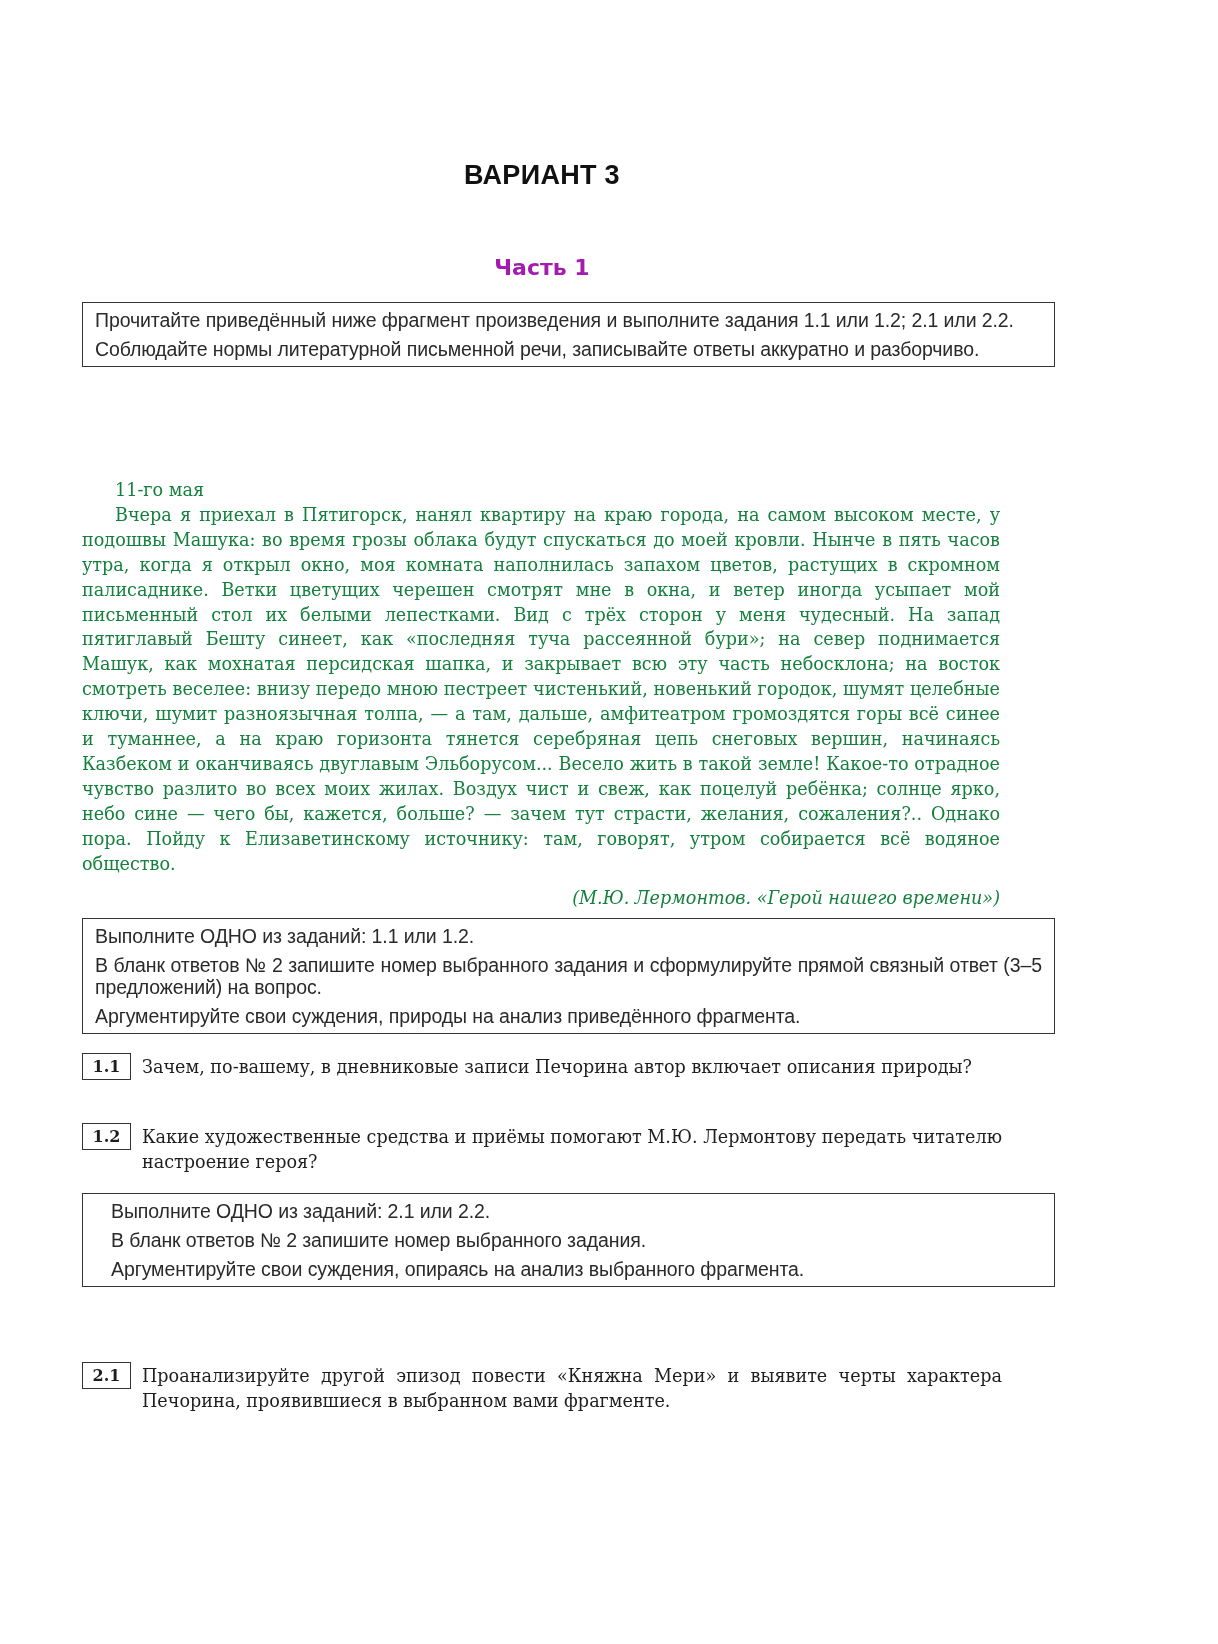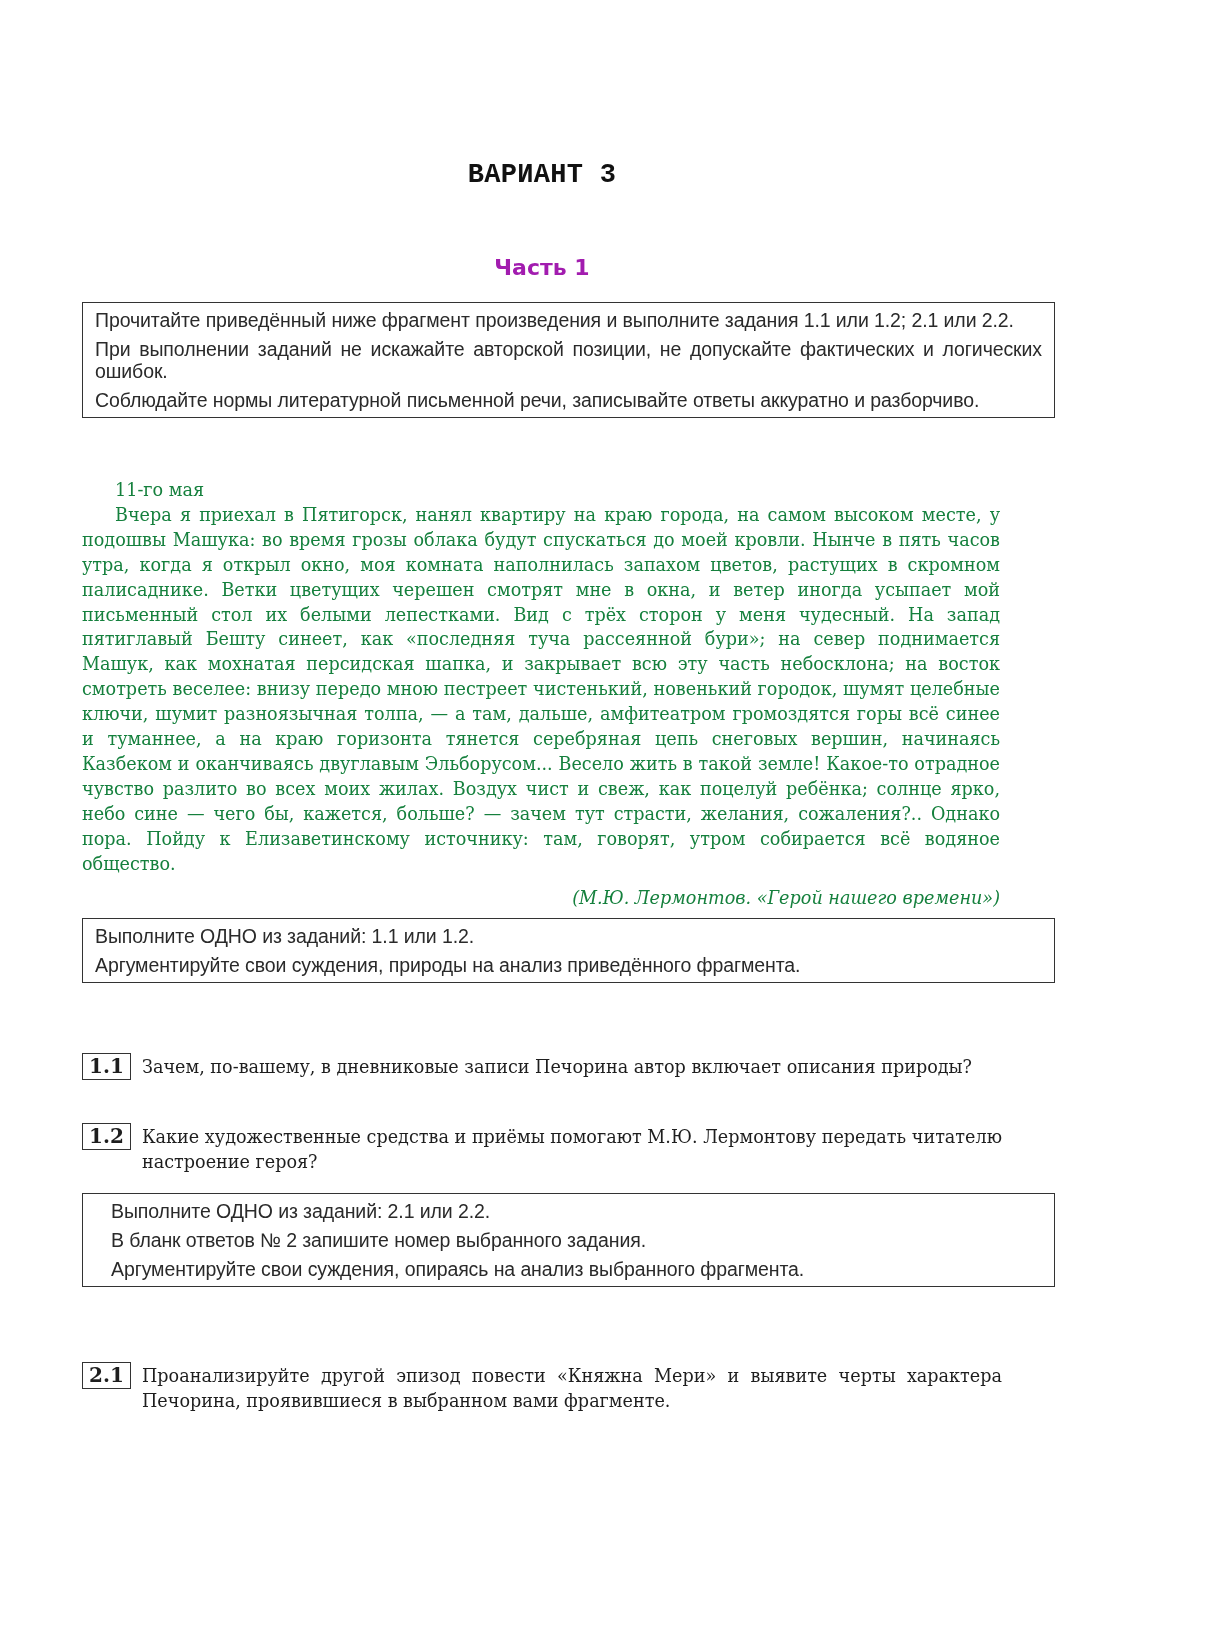--- a/index.html
+++ b/index.html
@@ -1,59 +1,59 @@
 <!DOCTYPE html>
 <html><head>
 <meta charset="utf-8">
 <style>
   html, body { margin: 0; padding: 0; background: #ffffff; }
   body { width: 1218px; height: 1644px; position: relative; color: #1a1a1a; overflow: hidden; }
   .page { position: absolute; left: 82px; top: 0; width: 920px; }
   .title { position: absolute; top: 160px; left: 0; width: 920px; text-align: center;
-    font-family: Liberation Mono, monospace; font-weight: bold; font-size: 27px; letter-spacing: 0.3px; color: #111; }
+    font-family: Liberation Sans, sans-serif; font-weight: bold; font-size: 27px; letter-spacing: 0.3px; color: #111; }
   .part { position: absolute; top: 255px; left: 0; width: 920px; text-align: center;
     font-family: "DejaVu Sans", sans-serif; font-weight: bold; font-size: 22px; color: #a21caf; }
   .instr { position: absolute; left: 0; width: 973px; border: 1.5px solid #333; box-sizing: border-box;
     padding: 6px 12px 6px 12px; font-family: "Liberation Sans", sans-serif; font-size: 19.5px;
     line-height: 22px; color: #2a2a2a; }
   .instr p { margin: 0 0 7px 0; text-align: justify; letter-spacing: -0.1px; }
   .instr p:last-child { margin-bottom: 0; }
   .text { position: absolute; left: 0; top: 478px; width: 918px;
     font-family: "DejaVu Serif", serif; font-size: 17.6px; line-height: 24.9px; color: #15803d; }
   .text p { margin: 0; text-align: justify; text-indent: 33px; }
   .text .date { text-indent: 33px; }
   .source { text-align: right; font-style: italic; margin-top: 9px; }
   .task { position: absolute; left: 0; width: 920px; display: flex; align-items: flex-start;
     font-family: "DejaVu Serif", serif; font-size: 17.6px; line-height: 25px; color: #1e1e1e; }
   .task .num { flex: 0 0 auto; border: 1.5px solid #333; padding: 0 5px; margin-right: 11px; margin-top: -2px;
-    font-weight: bold; font-size: 20px; line-height: 25px; height: 25px; width: 37px; text-align: center; }
+    font-weight: bold; font-size: 16px; line-height: 25px; height: 25px; width: 37px; text-align: center; }
   .task .q { flex: 1; text-align: justify; }
 </style>
 </head>
 <body>
 
 <div class="page">
 
   <div class="title">ВАРИАНТ 3</div>
   <div class="part">Часть 1</div>
 
   <div class="instr" style="top:302px;">
     <p>Прочитайте приведённый ниже фрагмент произведения и выполните задания 1.1 или 1.2; 2.1 или 2.2.</p>
-    <p>При выполнении заданий не искажайте авторской позиции, не допускайте фактических и логических ошибок.</p>
     <p>Соблюдайте нормы литературной письменной речи, записывайте ответы аккуратно и разборчиво.</p>
   </div>
 
   <div class="text">
     <p class="date">11-го мая</p>
     <p>Вчера я приехал в Пятигорск, нанял квартиру на краю города, на самом высоком месте, у подошвы Машука: во время грозы облака будут спускаться до моей кровли. Нынче в пять часов утра, когда я открыл окно, моя комната наполнилась запахом цветов, растущих в скромном палисаднике. Ветки цветущих черешен смотрят мне в окна, и ветер иногда усыпает мой письменный стол их белыми лепестками. Вид с трёх сторон у меня чудесный. На запад пятиглавый Бешту синеет, как «последняя туча рассеянной бури»; на север поднимается Машук, как мохнатая персидская шапка, и закрывает всю эту часть небосклона; на восток смотреть веселее: внизу передо мною пестреет чистенький, новенький городок, шумят целебные ключи, шумит разноязычная толпа, — а там, дальше, амфитеатром громоздятся горы всё синее и туманнее, а на краю горизонта тянется серебряная цепь снеговых вершин, начинаясь Казбеком и оканчиваясь двуглавым Эльборусом... Весело жить в такой земле! Какое-то отрадное чувство разлито во всех моих жилах. Воздух чист и свеж, как поцелуй ребёнка; солнце ярко, небо сине — чего бы, кажется, больше? — зачем тут страсти, желания, сожаления?.. Однако пора. Пойду к Елизаветинскому источнику: там, говорят, утром собирается всё водяное общество.</p>
     <div class="source">(М.Ю. Лермонтов. «Герой нашего времени»)</div>
   </div>
 
   <div class="instr" style="top:918px;">
     <p>Выполните ОДНО из заданий: 1.1 или 1.2.</p>
+    <p>В бланк ответов № 2 запишите номер выбранного задания и сформулируйте прямой связный ответ (3–5 предложений) на вопрос.</p>
     <p>Аргументируйте свои суждения, природы на анализ приведённого фрагмента.</p>
   </div>
 
   <div class="task" style="top:1055px;">
     <div class="num">1.1</div>
     <div class="q">Зачем, по-вашему, в дневниковые записи Печорина автор включает описания природы?</div>
   </div>
 
   <div class="task" style="top:1125px;">
     <div class="num">1.2</div>

